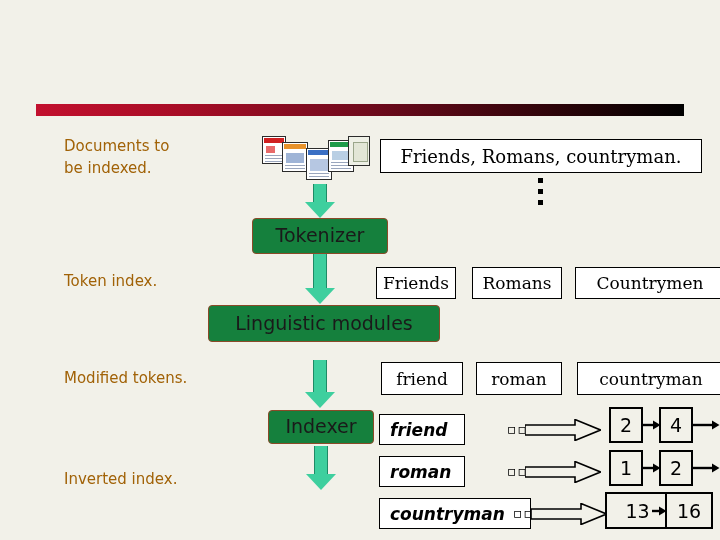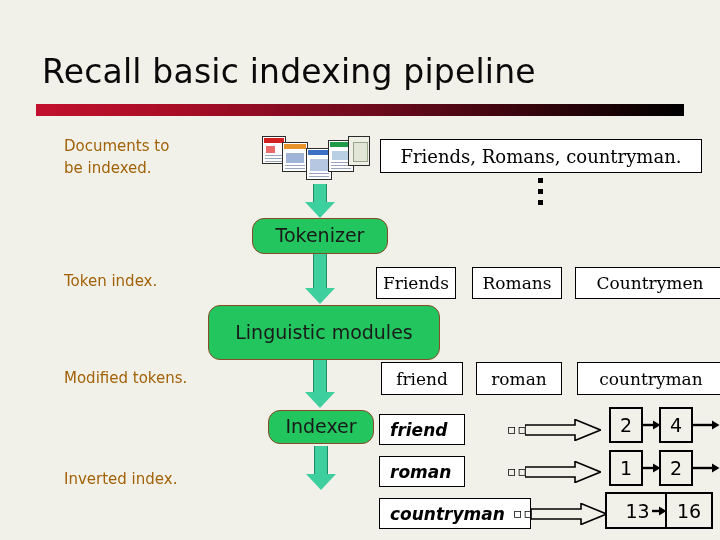--- a/index.html
+++ b/index.html
@@ -118,38 +118,38 @@
     border-right: 15px solid transparent;
     border-top: 16px solid #3ecf9e;
   }
   .green-arrow .head::after {
     content: "";
   }
 
   
   .proc-box {
     position: absolute;
-    background: #22c55e;
+    background: #15803d;
     border: 1px solid #8a4a28;
-    border-radius: 12px;
+    border-radius: 4px;
     box-sizing: border-box;
     display: flex;
     align-items: center;
     justify-content: center;
     text-align: left;
     font-family: "DejaVu Sans", sans-serif;
     color: #1a1a1a;
     line-height: 1.15;
   }
   #box-tokenizer {
     left: 252px; top: 218px; width: 136px; height: 36px;
     font-size: 19px;
   }
   #box-linguistic {
-    left: 208px; top: 305px; width: 232px; height: 55px;
+    left: 208px; top: 305px; width: 232px; height: 37px;
     font-size: 19px;
   }
   #box-indexer {
     left: 268px; top: 410px; width: 106px; height: 34px;
     font-size: 19px;
   }
 
   
   .tbox {
     position: absolute;
@@ -274,21 +274,20 @@
   #link-1b{ left: 692px; top: 420px; width: 28px; }
   #link-2 { left: 642px; top: 463px; width: 19px; }
   #link-2b{ left: 692px; top: 463px; width: 28px; }
   #link-3 { left: 652px; top: 506px; width: 15px; }
 </style>
 </head>
 <body>
 
 <div class="slide">
 
-  <div class="slide-title">Recall basic indexing pipeline</div>
   <div class="title-rule"></div>
 
   <div class="stage-label" id="label-documents">Documents to
 be indexed.</div>
   <div class="stage-label" id="label-token-stream">Token index.</div>
   <div class="stage-label" id="label-modified-tokens">Modified tokens.</div>
   <div class="stage-label" id="label-inverted-index">Inverted index.</div>
 
   <div class="doc-pile">
     <div class="doc-ico" style="left:0px; top:0px; width:24px; height:28px;">

